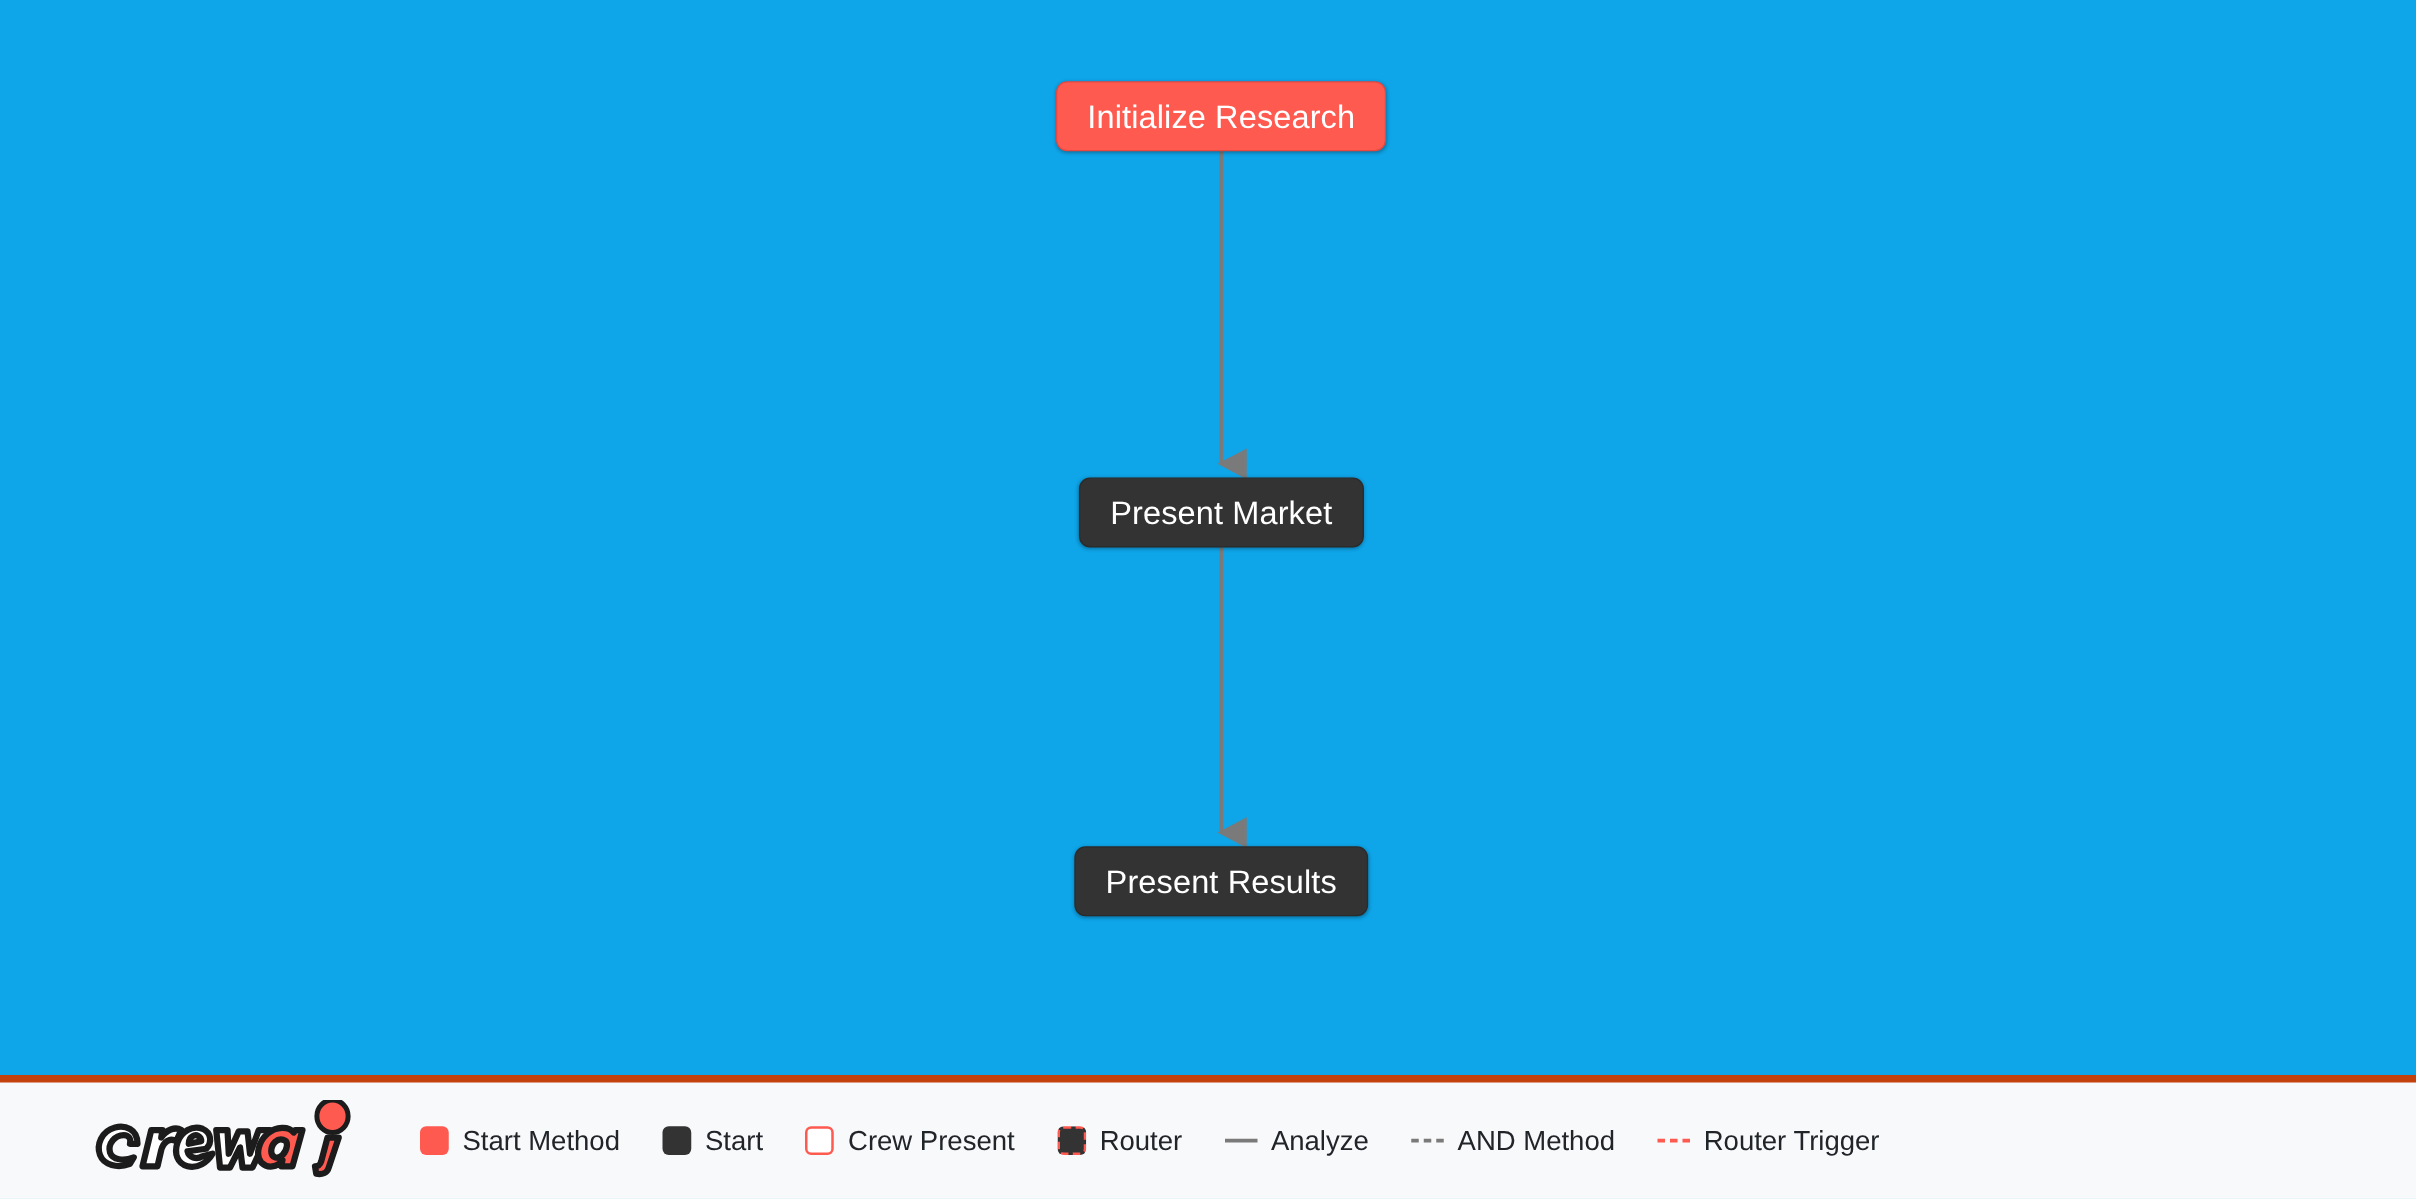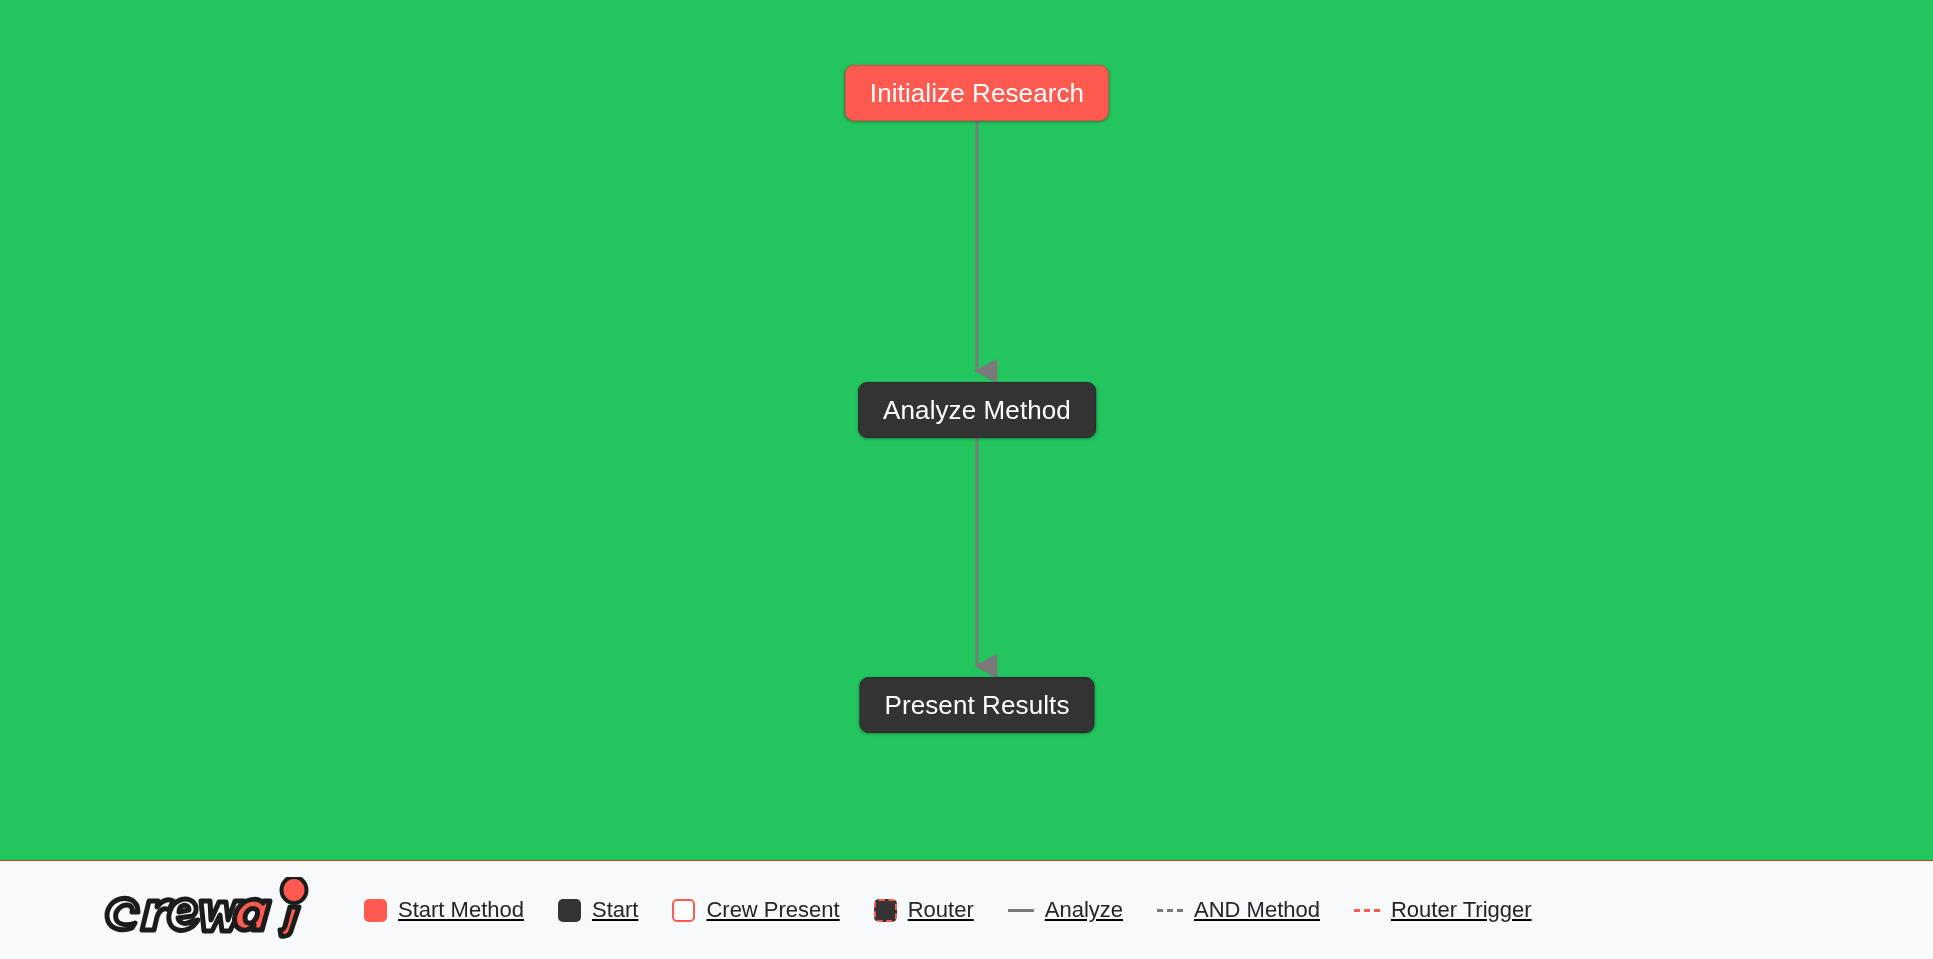--- a/index.html
+++ b/index.html
@@ -16,21 +16,21 @@
     -webkit-font-smoothing: antialiased;
   }
 
   
   #flow-canvas {
     position: absolute;
     left: 0;
     top: 0;
     width: 1933px;
     height: 860px;
-    background: #22c55e;
+    background: #0ea5e9;
     overflow: hidden;
   }
 
   #edge-layer {
     position: absolute;
     left: 0;
     top: 0;
     width: 1933px;
     height: 860px;
     pointer-events: none;
@@ -70,26 +70,25 @@
   }
 
   
   #legend-bar {
     position: absolute;
     left: 0;
     top: 860px;
     width: 1933px;
     height: 99px;
     background: #f8f9fa;
-    border-top: 1px solid #c2410c;
+    border-top: 6px solid #c2410c;
     box-sizing: border-box;
     display: flex;
     align-items: center;
-    padding-left: 92px;
-    text-decoration: underline;
+    padding-left: 64px;
   }
 
   #legend-logo {
     flex: 0 0 auto;
     margin-right: 50px;
     display: block;
   }
 
   #legend-items {
     display: flex;
@@ -148,21 +147,21 @@
     <line x1="977" y1="121" x2="977" y2="371" stroke="#7a7a7a" stroke-width="3" marker-end="url(#arrow-gray)"></line>
 
     <line x1="977" y1="438" x2="977" y2="666" stroke="#7a7a7a" stroke-width="3" marker-end="url(#arrow-gray)"></line>
   </svg>
 
   <div class="node start" style="left:977px; top:65px;">
     <span class="node-label">Initialize Research</span>
   </div>
 
   <div class="node method" style="left:977px; top:382px;">
-    <span class="node-label">Analyze Method</span>
+    <span class="node-label">Present Market</span>
   </div>
 
   <div class="node method" style="left:977px; top:677px;">
     <span class="node-label">Present Results</span>
   </div>
 
 </div>
 
 <div id="legend-bar">
 

